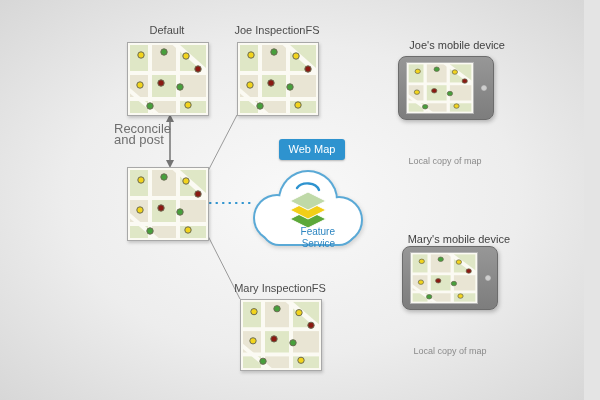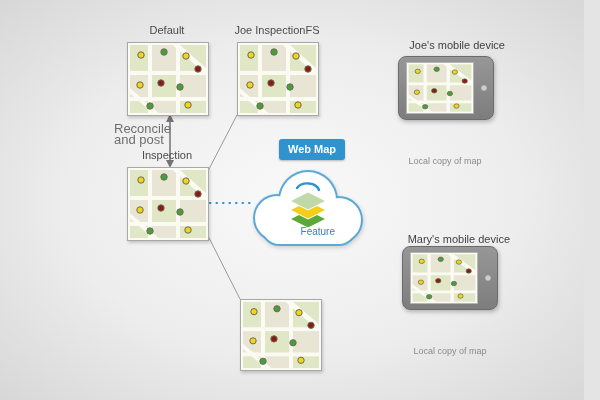--- a/index.html
+++ b/index.html
@@ -30,21 +30,21 @@
   }
   .map-frame svg{display:block;width:100%;height:100%;}
   .sync-text{
     position:absolute;
     font-size:13px;color:#6f6f6f;
     text-align:left;line-height:11px;
   }
   .badge{
     position:absolute;
     background:#2e93cf;color:#fff;
-    font-size:11px;font-weight:bold;
+    font-size:11px;font-weight:normal;
     text-align:center;
     border-radius:3px;
     box-shadow:0 1px 2px rgba(0,0,0,.25);
   }
   .cloud-wrap{position:absolute;left:245px;top:160px;width:125px;height:100px;}
   .cloud-wrap svg{display:block;width:100%;height:100%;filter:drop-shadow(1px 2px 2px rgba(0,0,0,.15));}
   .fs-text{
     position:absolute;left:250px;top:226px;width:85px;
     font-size:10px;color:#2e86c1;text-align:right;line-height:12px;
   }
@@ -141,27 +141,27 @@
     <svg>
         <use href="#map-thumb"></use>
       </svg>
   </div>
 
   <div class="sync-text" style="left:114px;top:123px;width:50px">
     <div>Reconcile</div>
     <div>and post</div>
   </div>
 
-  <div class="node-label" style="left:127px;top:148px;width:80px">Inspection</div>
   <div class="map-frame" style="left:127px;top:167px;width:80px;height:72px">
     <svg>
         <use href="#map-thumb"></use>
       </svg>
   </div>
 
+  <div class="node-label" style="left:220px;top:281px;width:120px">Mary InspectionFS</div>
   <div class="map-frame" style="left:240px;top:299px;width:80px;height:70px">
     <svg>
         <use href="#map-thumb"></use>
       </svg>
   </div>
 
   <div class="badge" style="left:279px;top:139px;width:66px;height:21px;line-height:21px">Web Map</div>
 
   <div class="cloud-wrap">
     <svg viewBox="0 0 125 100">
@@ -180,20 +180,21 @@
       <g stroke="#ffffff" stroke-width="1">
         <polygon points="63,68 81,59 63,50 45,59" fill="#5ca839"></polygon>
         <polygon points="63,59 81,50 63,41 45,50" fill="#f2ce18"></polygon>
         <polygon points="63,50 81,41 63,32 45,41" fill="#bfd9a8"></polygon>
       </g>
       <path d="M 52 28 a 12 9 0 0 1 22 2" stroke="#2e93cf" stroke-width="2.4" fill="none" stroke-linecap="round"></path>
     </svg>
   </div>
   <div class="fs-text">
     <div>Feature</div>
+    <div>Service</div>
   </div>
 
   <div class="device-title" style="left:385px;top:38px;width:120px">Joe's mobile device</div>
   <div class="tablet" style="left:398px;top:56px">
     <div class="screen">
       <svg>
           <use href="#map-thumb"></use>
         </svg>
     </div>
     <span class="cam"></span>

